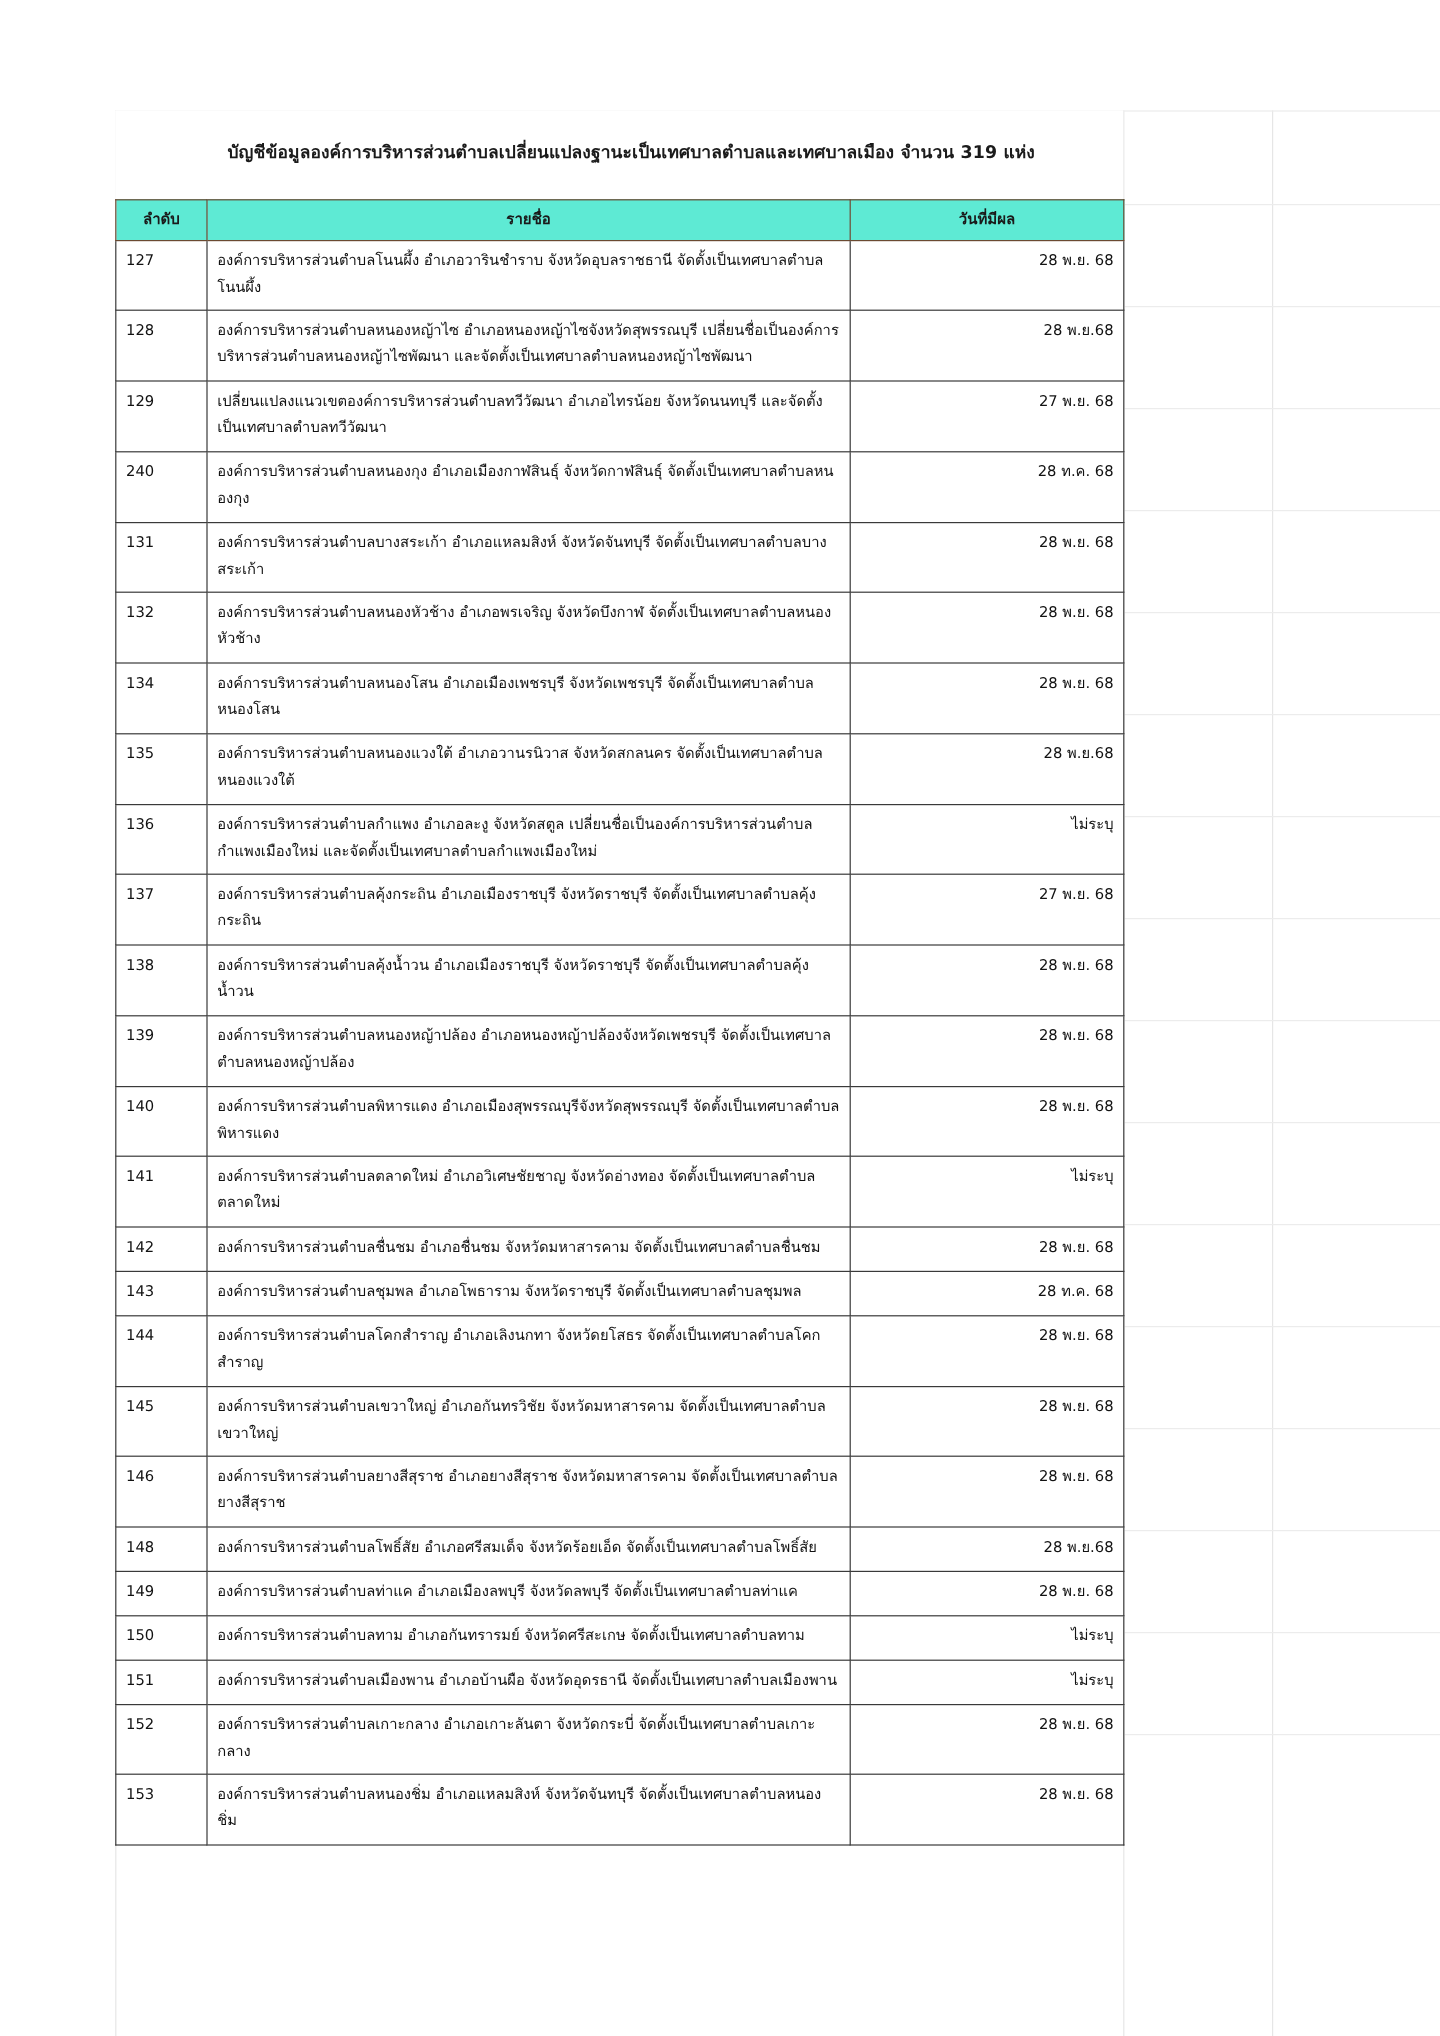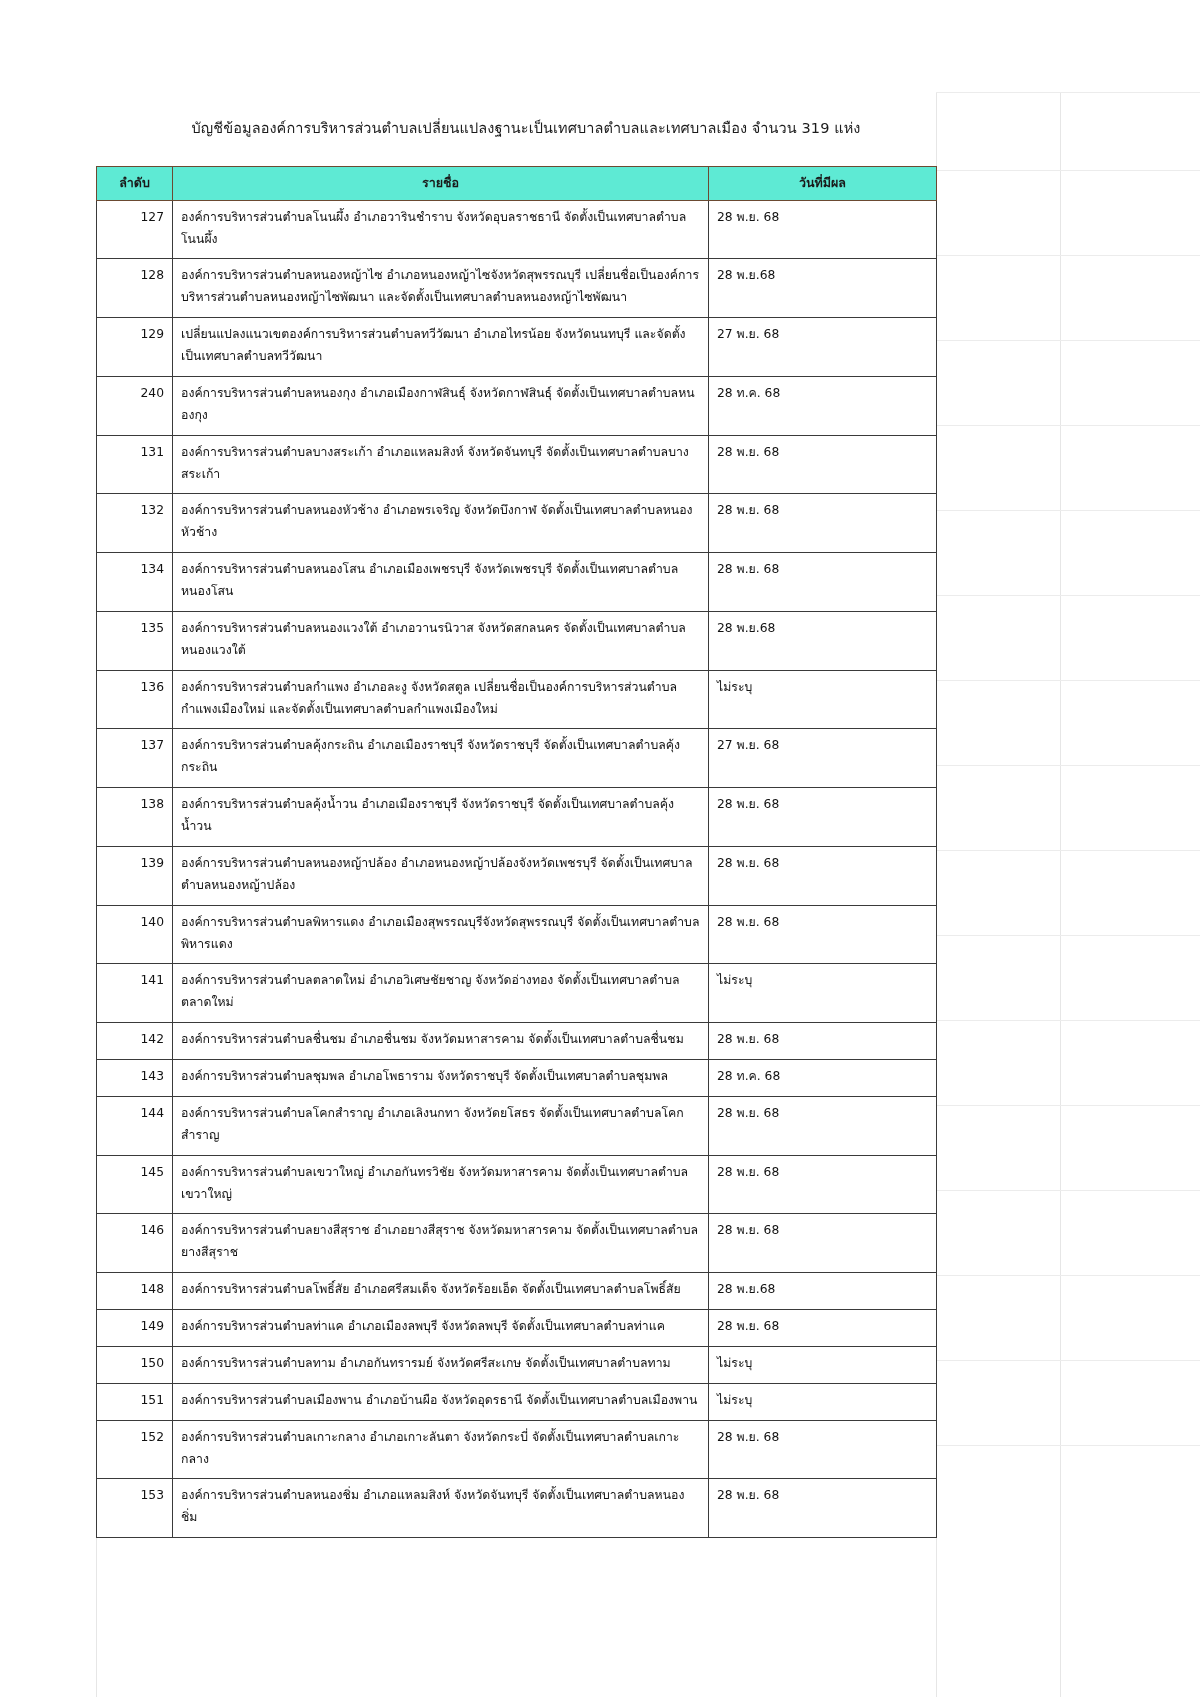--- a/index.html
+++ b/index.html
@@ -42,21 +42,21 @@
   .page {
     position: absolute;
     left: 96px;
     top: 92px;
     width: 840px;
   }
 
   .doc-title {
     text-align: center;
     font-size: 14.5px;
-    font-weight: normal;
+    font-weight: bold;
     color: #1b1b1b;
     padding: 26px 10px 26px 30px;
     line-height: 1.5;
     background: #ffffff;
     letter-spacing: .1px;
   }
 
   table.reg-table {
     border-collapse: collapse;
     width: 840px;
@@ -83,31 +83,31 @@
   table.reg-table td {
     border: 1px solid #3a3a3a;
     font-size: 12.3px;
     color: #121212;
     vertical-align: top;
     line-height: 1.78;
     padding: 6px 8px 8px 8px;
   }
 
   td.cell-seq {
-    text-align: right;
+    text-align: left;
     vertical-align: top;
     padding-top: 7px;
     font-size: 12.3px;
   }
   td.cell-name {
     text-align: left;
     word-break: break-word;
   }
   td.cell-date {
-    text-align: left;
+    text-align: right;
     padding-top: 7px;
     white-space: nowrap;
   }
 </style>
 </head>
 <body>
 
 <div class="sheet-grid">
   <div class="vline" style="left:96px;"></div>
   <div class="vline" style="left:936px;"></div>

